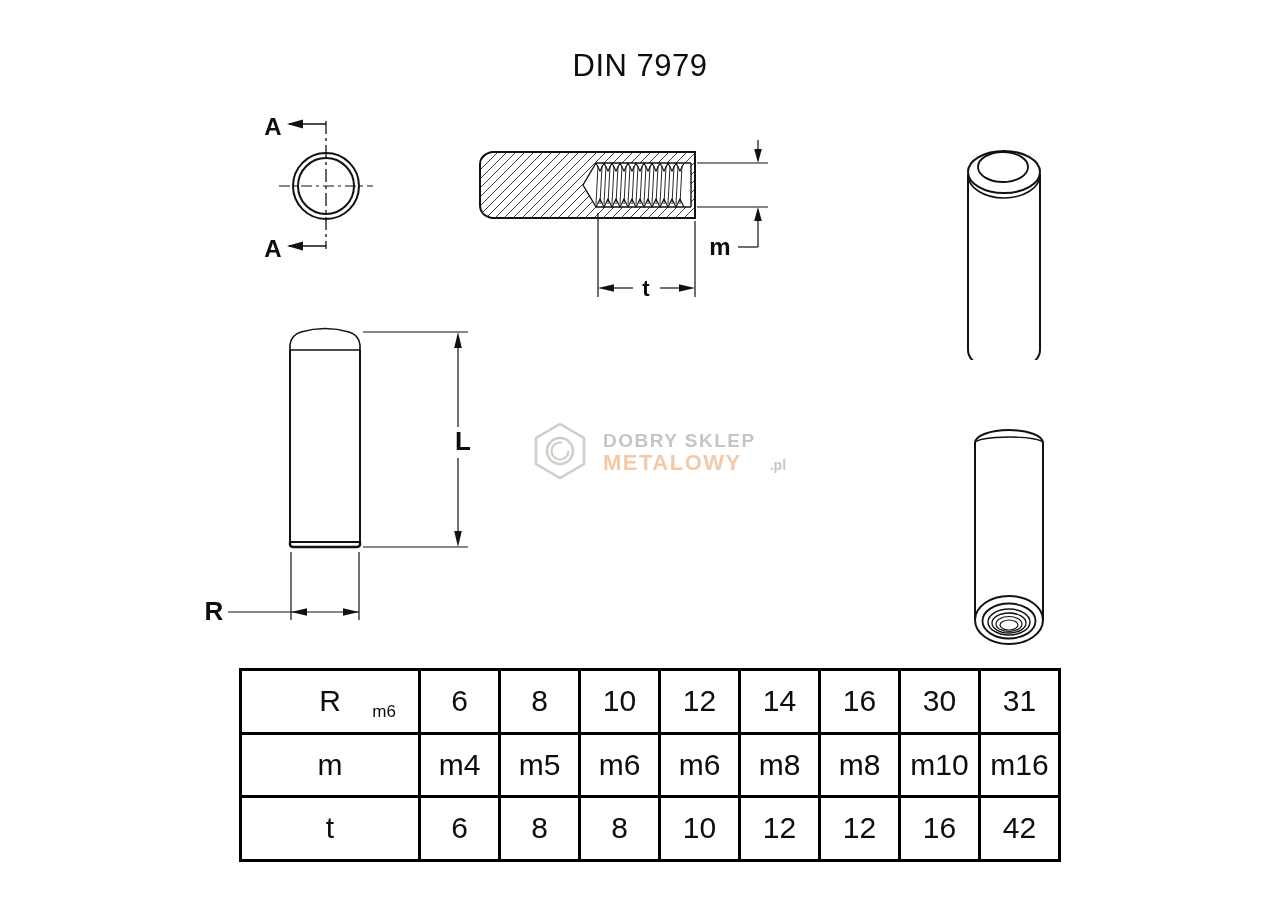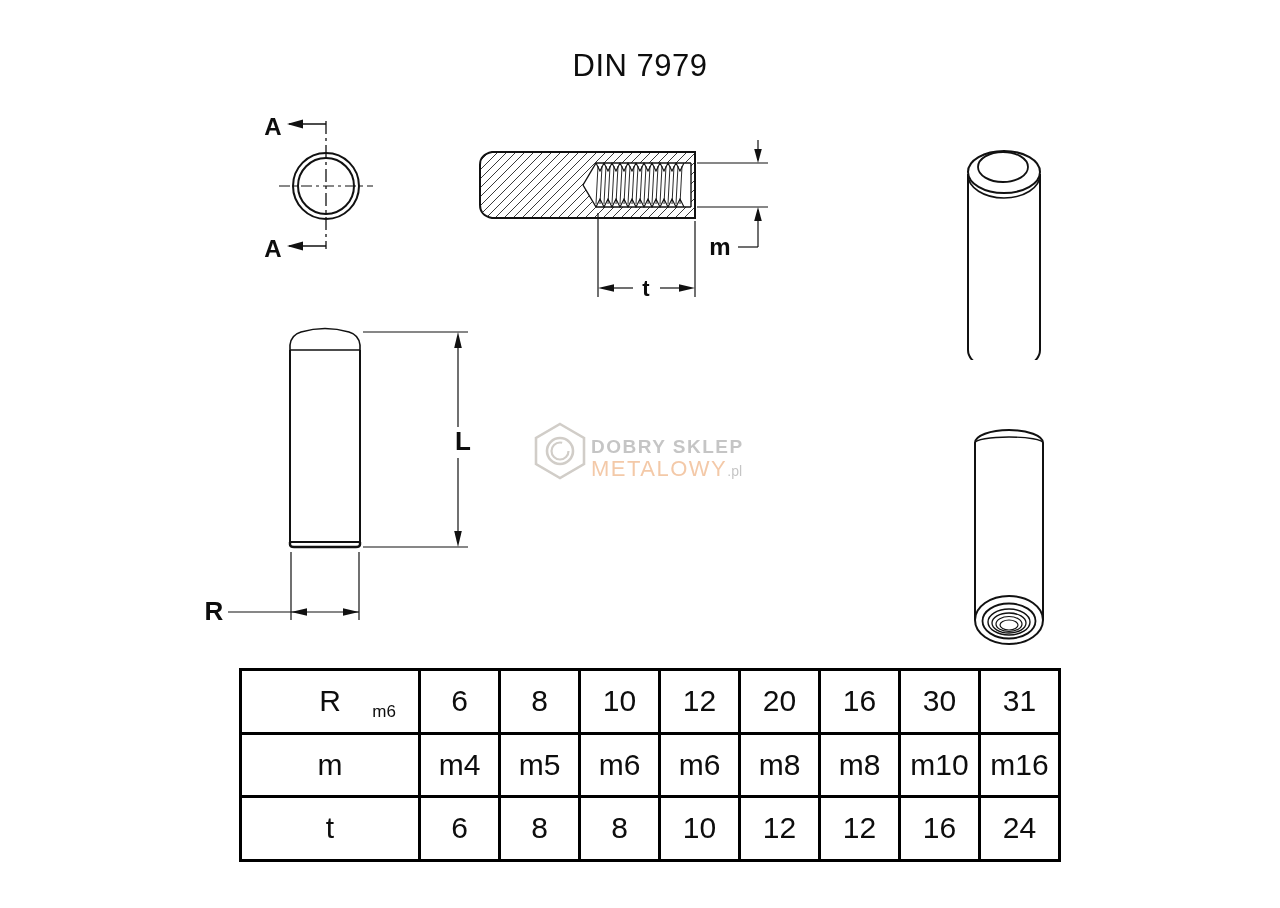--- a/index.html
+++ b/index.html
@@ -9,24 +9,24 @@
   }
   .abs{position:absolute;}
   #page-title{
     left:0;top:48px;width:1280px;text-align:center;
     font-size:31px;letter-spacing:0.5px;color:#0d0d0d;
   }
   svg{display:block;}
   svg text{font-family:"Liberation Sans",sans-serif;fill:#0d0d0d;}
   .dimlabel{font-weight:bold;}
   
-  #watermark{left:533px;top:422px;display:flex;align-items:flex-end;gap:4px;opacity:0.85;}
+  #watermark{left:533px;top:422px;display:flex;align-items:flex-start;gap:16px;opacity:0.85;}
   #wm-text{line-height:1;padding-top:9px;}
   #wm-line1{font-size:19px;font-weight:bold;letter-spacing:1.5px;}
-  #wm-line2{font-size:22px;font-weight:normal;letter-spacing:1.5px;margin-top:2px;display:flex;align-items:baseline;}
+  #wm-line2{font-size:22px;font-weight:bold;letter-spacing:1.5px;margin-top:2px;display:flex;align-items:baseline;}
   #wm-suffix{font-size:14px;letter-spacing:0;}
   
   #dim-table-wrap{left:239px;top:668px;}
   table#dimtable{border-collapse:collapse;table-layout:fixed;}
   #dimtable td{
     border:3px solid #000;height:60.5px;min-width:77px;width:77px;
     text-align:center;vertical-align:middle;font-size:30px;color:#0d0d0d;background:#fff;
     padding:0;
   }
   #dimtable td.hdr{width:176px;min-width:176px;position:relative;}
@@ -172,21 +172,21 @@
     <g stroke="#c9c5bf" fill="none" stroke-width="2.6">
       <polygon points="27,2 51,16 51,42 27,56 3,42 3,16"></polygon>
       <circle cx="27" cy="29" r="13"></circle>
       <circle cx="27" cy="29" r="8.5" stroke-width="2.2" stroke-dasharray="42,12"></circle>
     </g>
   </svg>
   <div id="wm-text">
     <div id="wm-line1" style="color: rgb(188, 188, 188);">DOBRY SKLEP</div>
     <div id="wm-line2">
       <span style="color: rgb(242, 192, 154);">METALOWY</span>
-        <span id="wm-suffix" style="color: rgb(188, 188, 188);">.pl</span>
+        <span id="wm-suffix" style="color: rgb(188, 188, 188); margin-left: 28px;">.pl</span>
     </div>
   </div>
 </div>
 
 <svg class="abs" style="left:965px;top:425px;" width="100" height="230" viewBox="0 0 100 230">
   <g stroke="#111" fill="none" stroke-width="2">
     <line x1="10" y1="18" x2="10" y2="195"></line>
     <line x1="78" y1="18" x2="78" y2="195"></line>
     <path d="M10,18 A34,13 0 0 1 78,18"></path>
     <path d="M10,18 A34,6 0 0 1 78,18" stroke-width="1.4"></path>
@@ -203,21 +203,21 @@
 
 <div id="dim-table-wrap" class="abs">
   <table id="dimtable">
     <tbody>
         <tr>
           <td class="hdr"><span>R</span><span class="sub">m6</span></td>
           <td>6</td>
           <td>8</td>
           <td>10</td>
           <td>12</td>
-          <td>20</td>
+          <td>14</td>
           <td>16</td>
           <td>30</td>
           <td>31</td>
         </tr>
         <tr>
           <td class="hdr"><span>m</span></td>
           <td>m4</td>
           <td>m5</td>
           <td>m6</td>
           <td>m6</td>
@@ -228,17 +228,17 @@
         </tr>
         <tr>
           <td class="hdr"><span>t</span></td>
           <td>6</td>
           <td>8</td>
           <td>8</td>
           <td>10</td>
           <td>12</td>
           <td>12</td>
           <td>16</td>
-          <td>24</td>
+          <td>42</td>
         </tr>
       </tbody>
   </table>
 </div>
 
 </body></html>

